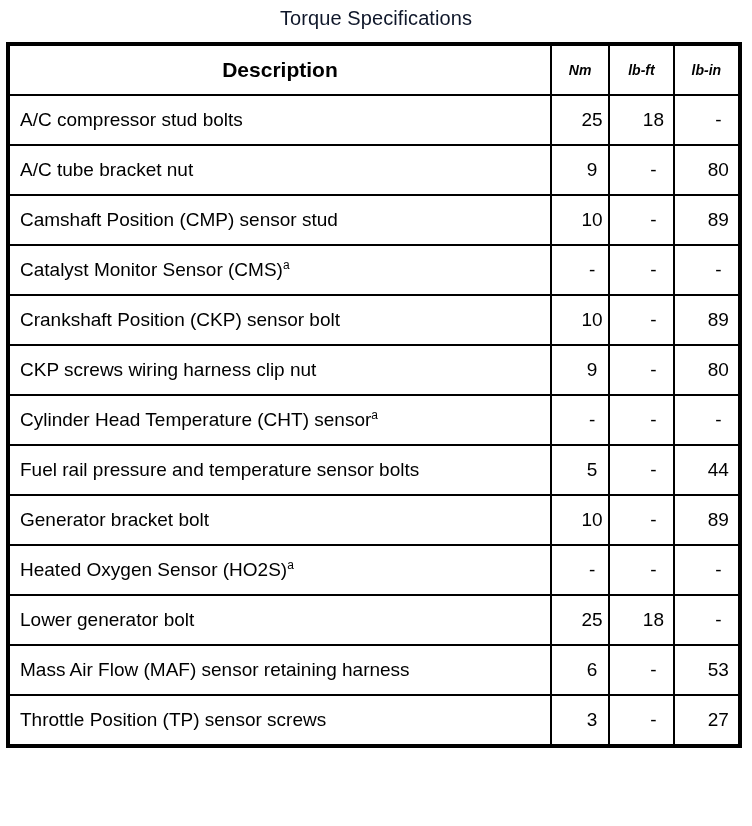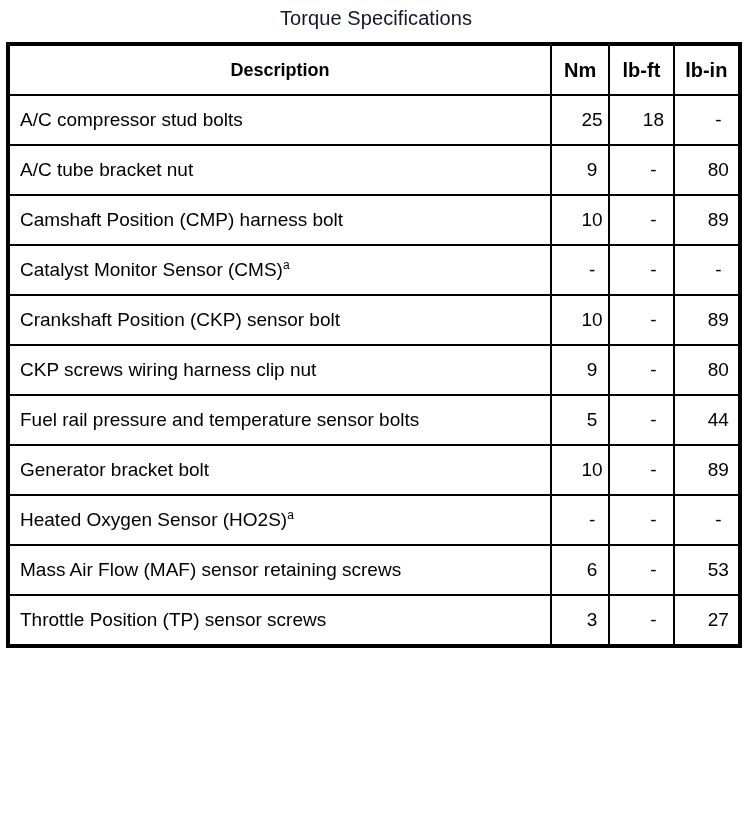--- a/index.html
+++ b/index.html
@@ -59,24 +59,25 @@
     vertical-align: middle;
     overflow: hidden;
     white-space: nowrap;
   }
   table.torque thead th {
     font-weight: bold;
     text-align: center;
     height: 48px;
   }
   table.torque thead th.desc-head {
-    font-size: 18px;
+    font-size: 21px;
   }
   table.torque thead th.unit-head {
-    font-size: 20px;
+    font-size: 14px;
+    font-style: italic;
   }
   table.torque td.desc-cell {
     text-align: left;
     padding-left: 10px;
     font-weight: normal;
     font-size: 19px;
   }
   table.torque td.val-cell {
     text-align: center;
     font-weight: normal;
@@ -119,21 +120,21 @@
             <td class="val-cell">18</td>
             <td class="val-cell">-</td>
           </tr>
           <tr>
             <td class="desc-cell">A/C tube bracket nut</td>
             <td class="val-cell">9</td>
             <td class="val-cell">-</td>
             <td class="val-cell">80</td>
           </tr>
           <tr>
-            <td class="desc-cell">Camshaft Position (CMP) harness bolt</td>
+            <td class="desc-cell">Camshaft Position (CMP) sensor stud</td>
             <td class="val-cell">10</td>
             <td class="val-cell">-</td>
             <td class="val-cell">89</td>
           </tr>
           <tr>
             <td class="desc-cell">Catalyst Monitor Sensor (CMS)<sup class="fnote">a</sup></td>
             <td class="val-cell">-</td>
             <td class="val-cell">-</td>
             <td class="val-cell">-</td>
           </tr>
@@ -143,39 +144,51 @@
             <td class="val-cell">-</td>
             <td class="val-cell">89</td>
           </tr>
           <tr>
             <td class="desc-cell">CKP screws wiring harness clip nut</td>
             <td class="val-cell">9</td>
             <td class="val-cell">-</td>
             <td class="val-cell">80</td>
           </tr>
           <tr>
+            <td class="desc-cell">Cylinder Head Temperature (CHT) sensor<sup class="fnote">a</sup></td>
+            <td class="val-cell">-</td>
+            <td class="val-cell">-</td>
+            <td class="val-cell">-</td>
+          </tr>
+          <tr>
             <td class="desc-cell">Fuel rail pressure and temperature sensor bolts</td>
             <td class="val-cell">5</td>
             <td class="val-cell">-</td>
             <td class="val-cell">44</td>
           </tr>
           <tr>
             <td class="desc-cell">Generator bracket bolt</td>
             <td class="val-cell">10</td>
             <td class="val-cell">-</td>
             <td class="val-cell">89</td>
           </tr>
           <tr>
             <td class="desc-cell">Heated Oxygen Sensor (HO2S)<sup class="fnote">a</sup></td>
             <td class="val-cell">-</td>
             <td class="val-cell">-</td>
             <td class="val-cell">-</td>
           </tr>
           <tr>
-            <td class="desc-cell">Mass Air Flow (MAF) sensor retaining screws</td>
+            <td class="desc-cell">Lower generator bolt</td>
+            <td class="val-cell">25</td>
+            <td class="val-cell">18</td>
+            <td class="val-cell">-</td>
+          </tr>
+          <tr>
+            <td class="desc-cell">Mass Air Flow (MAF) sensor retaining harness</td>
             <td class="val-cell">6</td>
             <td class="val-cell">-</td>
             <td class="val-cell">53</td>
           </tr>
           <tr>
             <td class="desc-cell">Throttle Position (TP) sensor screws</td>
             <td class="val-cell">3</td>
             <td class="val-cell">-</td>
             <td class="val-cell">27</td>
           </tr>

